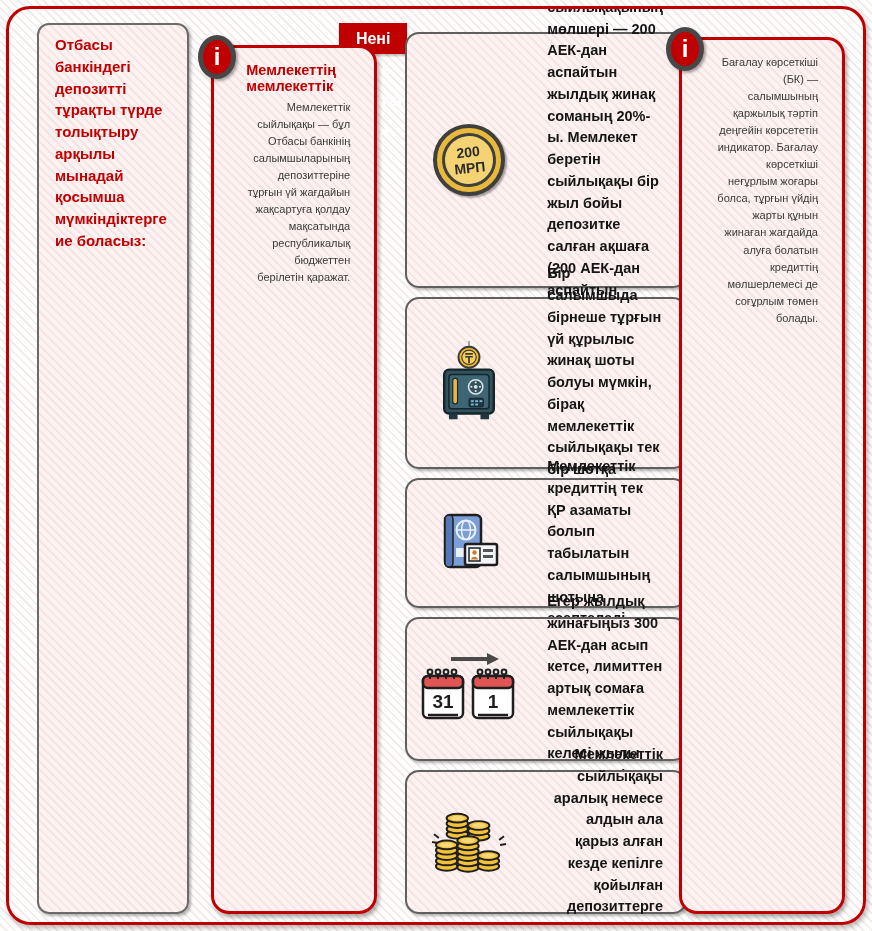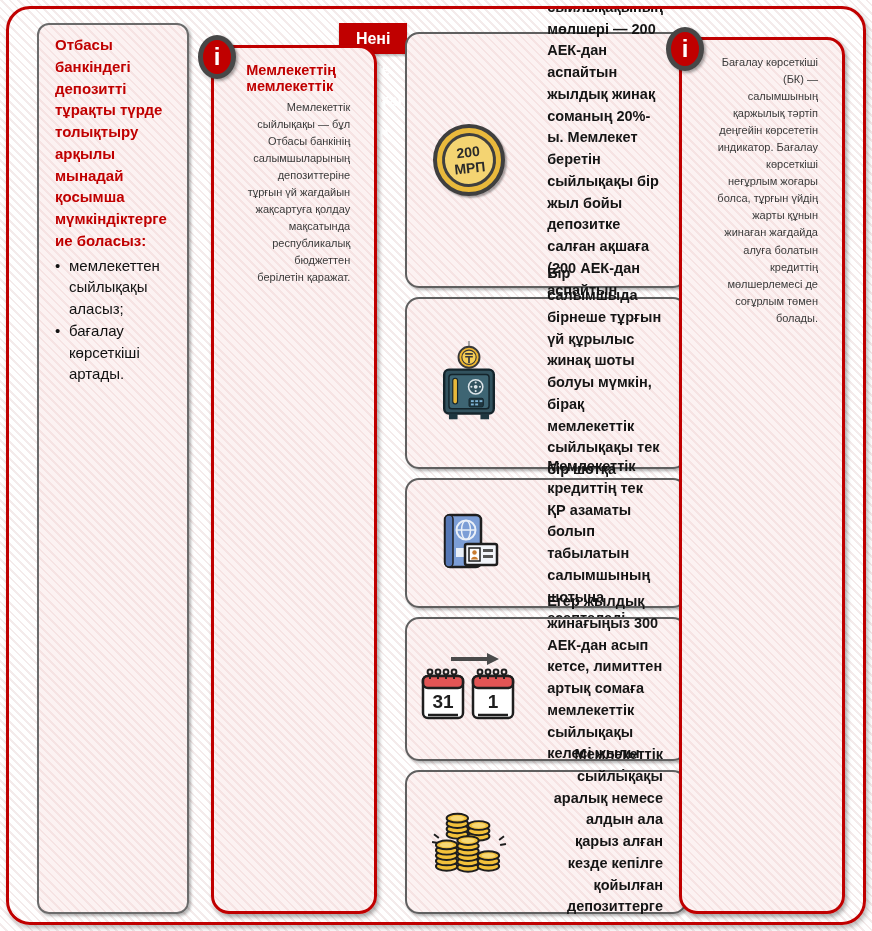--- a/index.html
+++ b/index.html
@@ -87,24 +87,20 @@
   }
   .coin-inner span{ font-weight:bold; color:#2a2a2a; font-size:14px; line-height:1.15; }
 </style>
 </head>
 <body>
 
 <div class="frame">
 
   <div class="intro pinkbg">
     <div class="intro-title">Отбасы банкіндегі депозитті тұрақты түрде толықтыру арқылы мынадай қосымша мүмкіндіктерге ие боласыз:</div>
-    <ul class="intro-bullets">
-      <li>мемлекеттен сыйлықақы аласыз;</li>
-      <li>бағалау көрсеткіші артады.</li>
-    </ul>
   </div>
 
   <div class="infobox pinkbg">
     <div class="i-badge">i</div>
     <div class="info-title">Мемлекеттің мемлекеттік</div>
     <div class="info-text">Мемлекеттік сыйлықақы — бұл Отбасы банкінің салымшыларының депозиттеріне тұрғын үй жағдайын жақсартуға қолдау мақсатында республикалық бюджеттен берілетін қаражат.</div>
   </div>
 
   <div class="dashline"></div>
 

